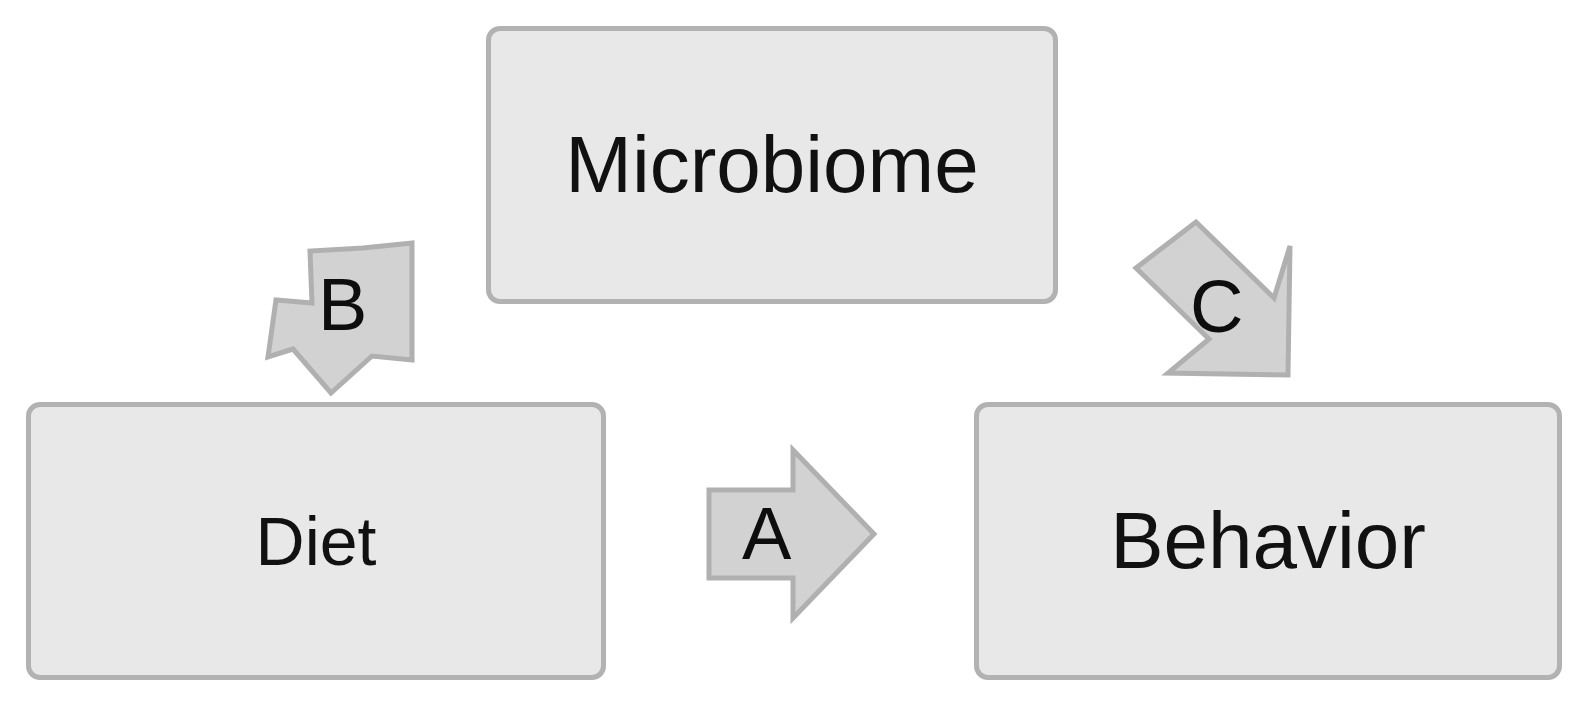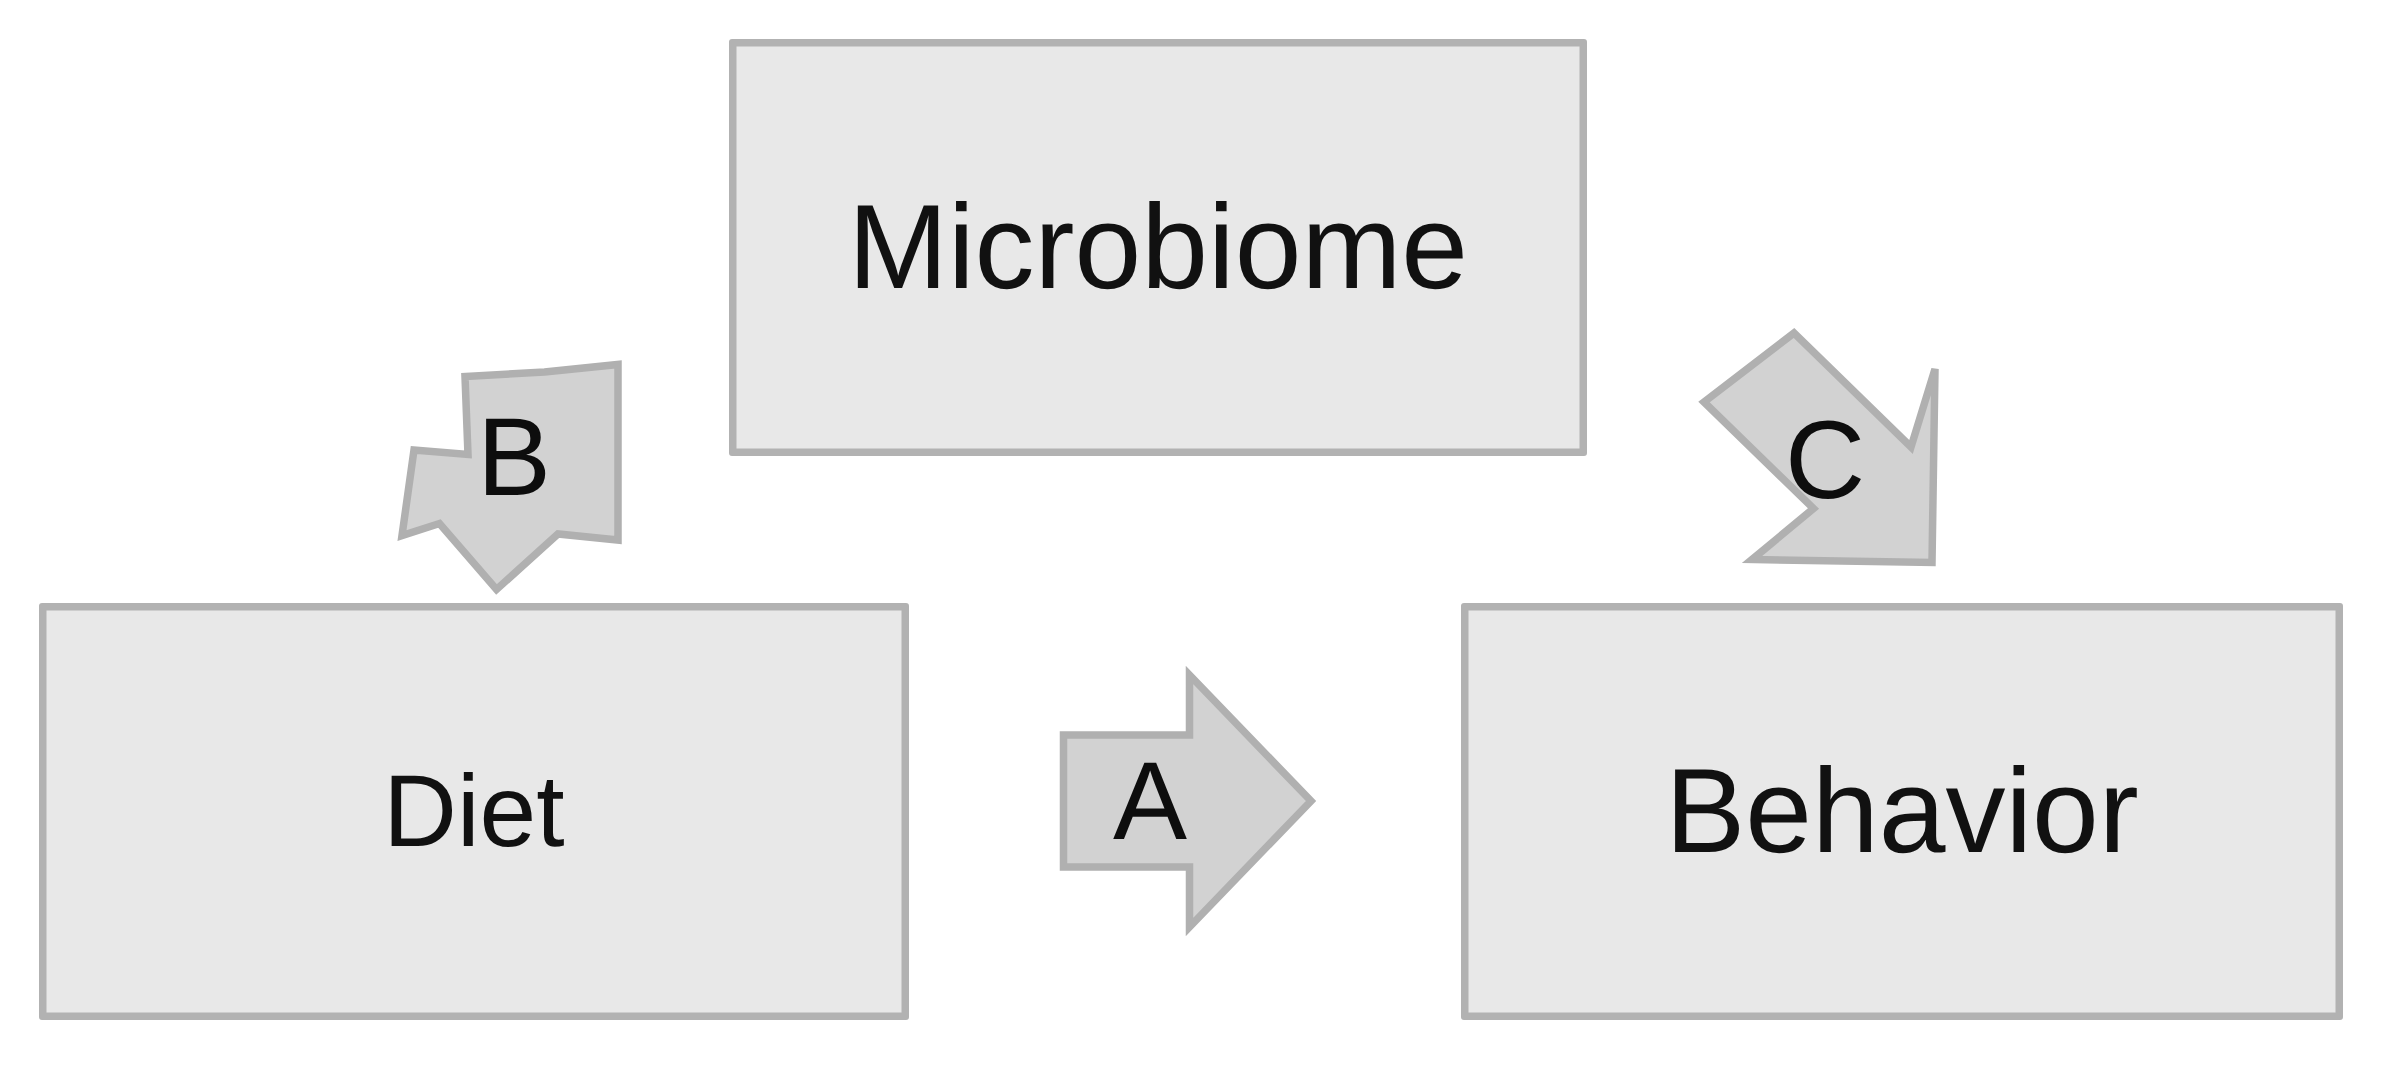--- a/index.html
+++ b/index.html
@@ -15,21 +15,21 @@
     overflow: hidden;
     font-family: "Liberation Sans", sans-serif;
   }
 
   
   .node {
     position: absolute;
     box-sizing: border-box;
     background: #e8e8e8;
     border: 5px solid #b2b2b2;
-    border-radius: 2px;
+    border-radius: 14px;
     display: flex;
     align-items: center;
     justify-content: center;
     color: #111111;
     font-weight: 400;
     letter-spacing: 0px;
     user-select: none;
   }
   .node-label {
     line-height: 1;

